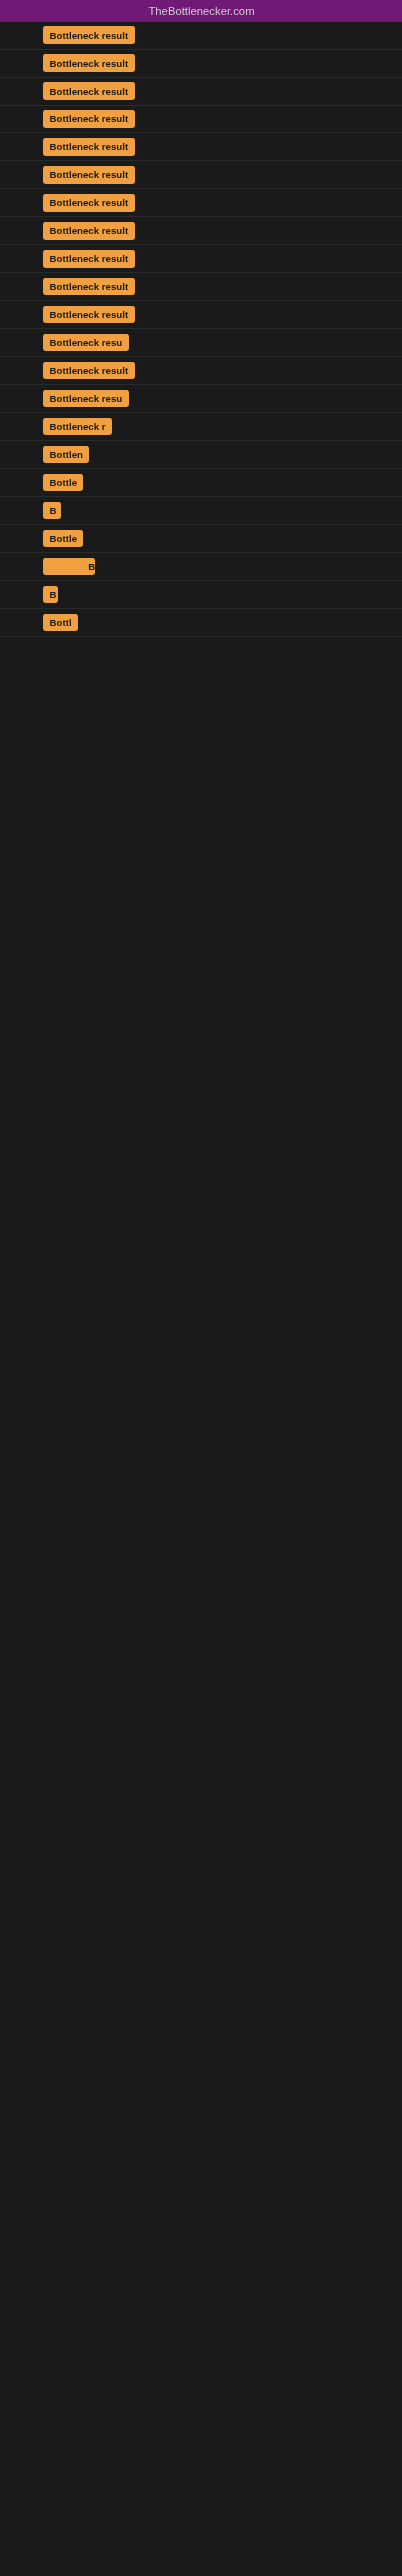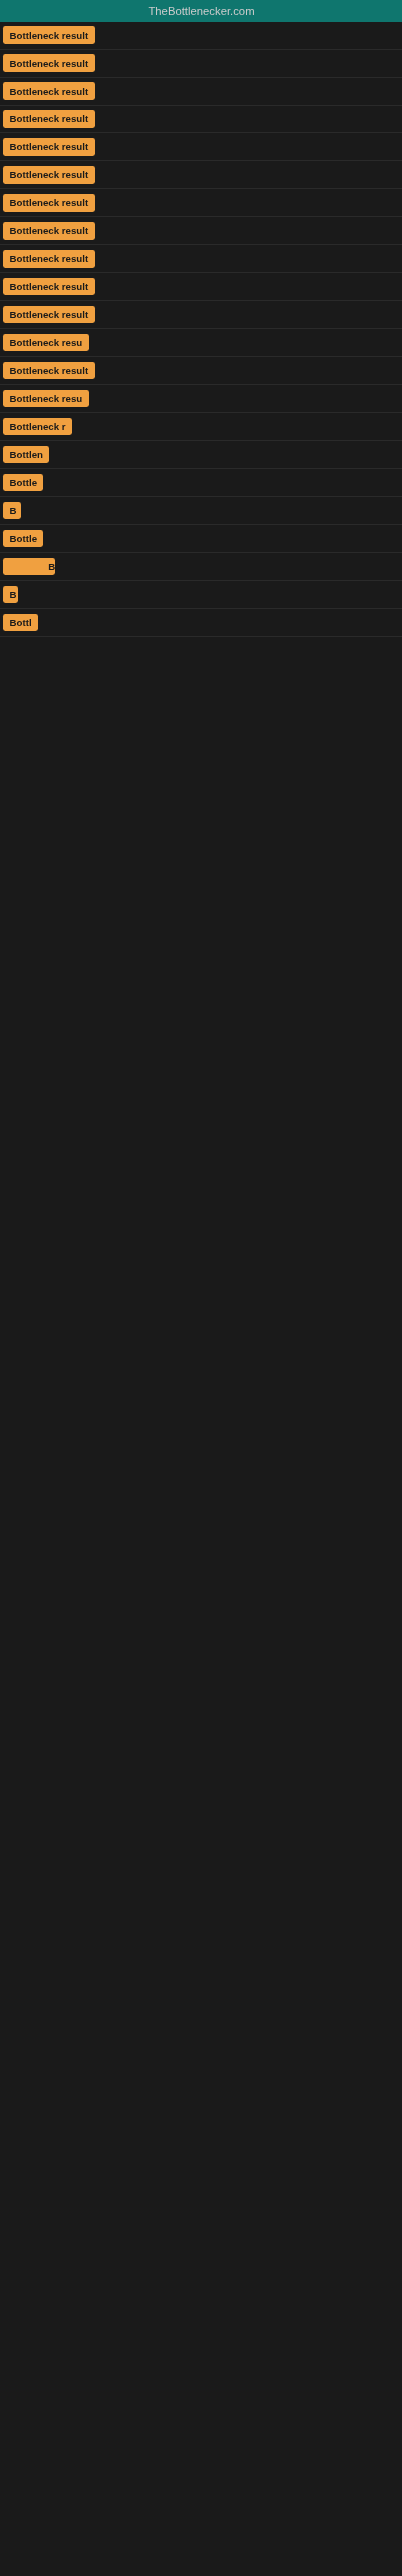--- a/index.html
+++ b/index.html
@@ -14,33 +14,34 @@
       background-color: #1a1a1a;
       font-family: Arial, sans-serif;
       position: relative;
     }
 
     .site-title {
       text-align: center;
       color: #cccccc;
       font-size: 11.3px;
       padding: 4.8px 0;
-      background-color: #0f766e;
+      background-color: #701a75;
     }
 
     .bottleneck-badge {
       display: inline-block;
       background-color: #f0a040;
       color: #1a1a1a;
       font-size: 9.7px;
       font-weight: bold;
       padding: 3.2px 6.4px;
       border-radius: 2.4px;
       white-space: nowrap;
       overflow: hidden;
+      margin-left: 40px;
     }
 
     .row {
       display: flex;
       align-items: center;
       padding: 4.8px 3.2px;
       border-bottom: 0.8px solid #2a2a2a;
     }
 
     .row-content {

